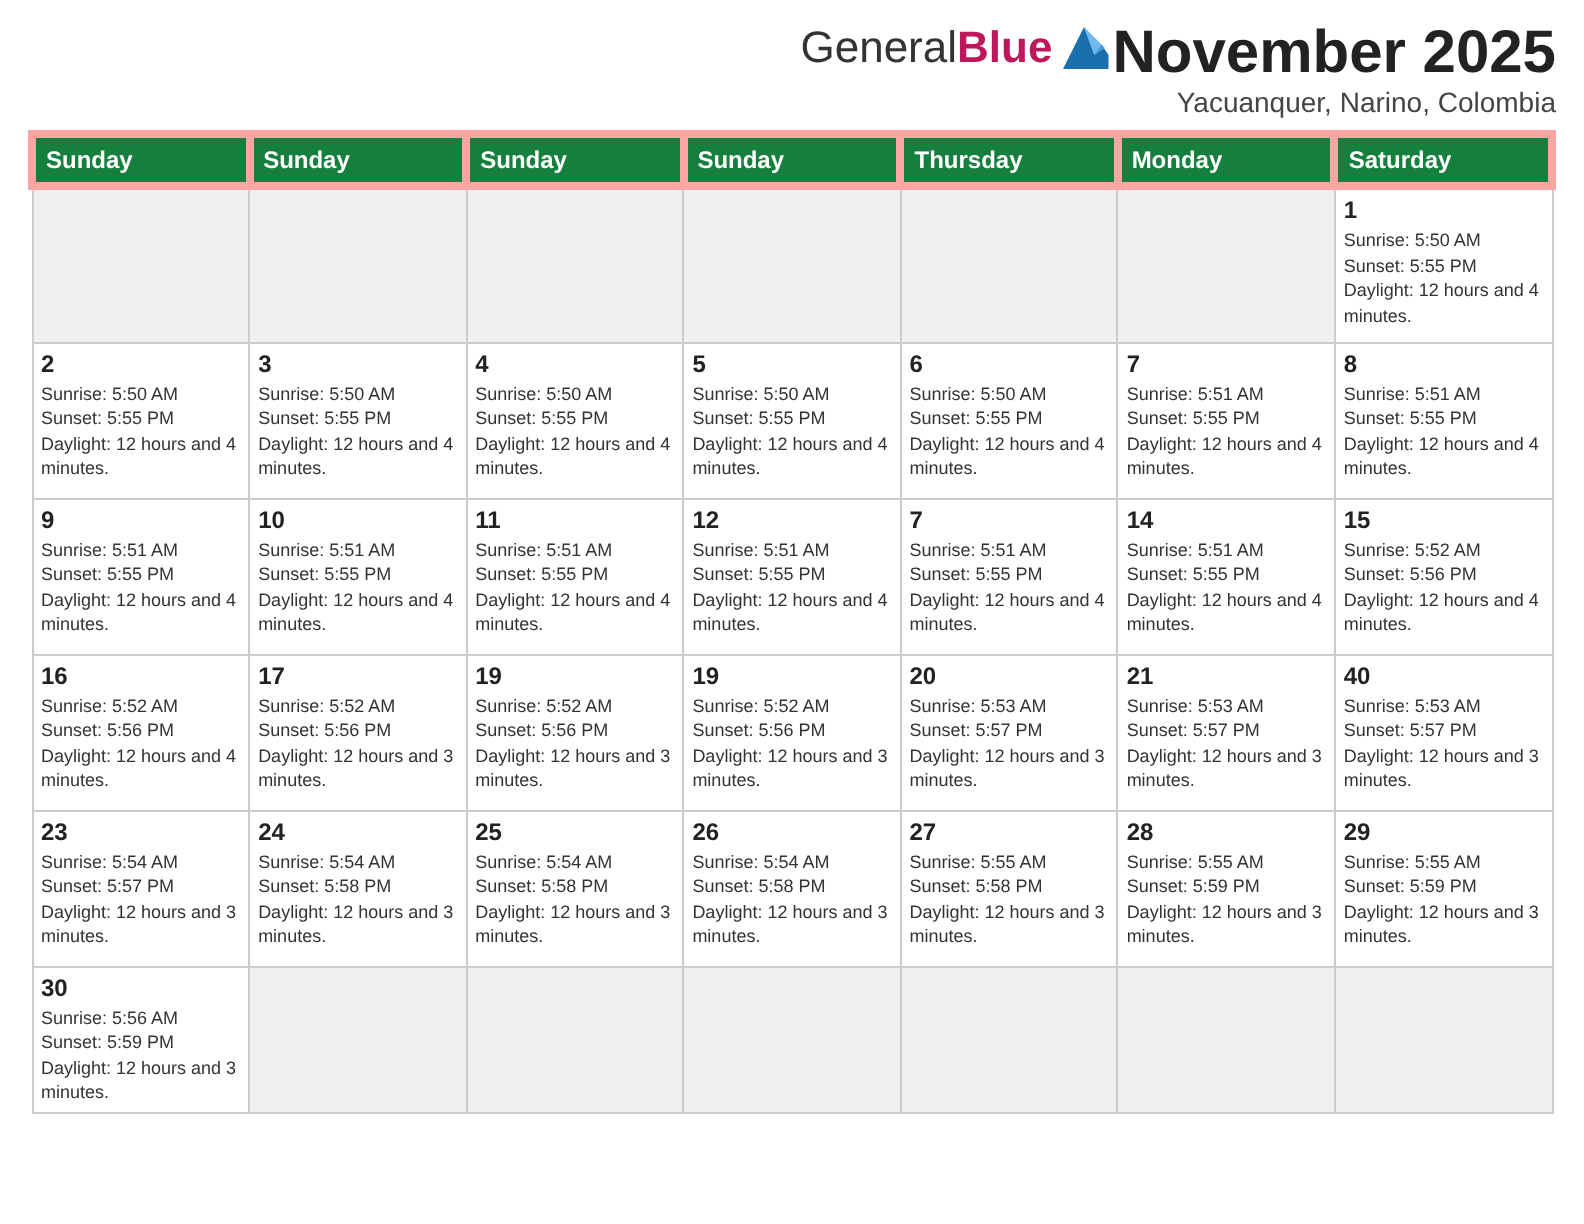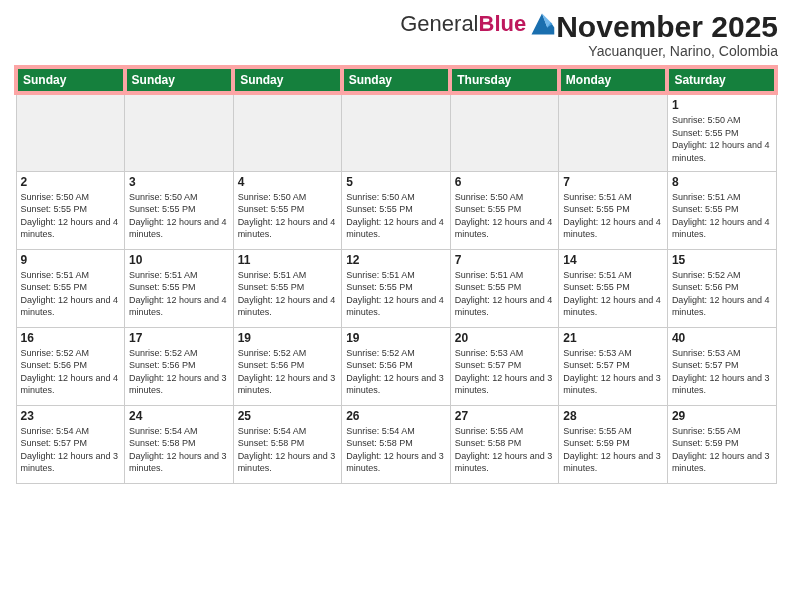--- a/index.html
+++ b/index.html
@@ -268,15 +268,27 @@
         <td>
           <span class="day-number">28</span>
           <span class="day-info" id="info-d28">Sunrise: 5:55 AM<br>Sunset: 5:59 PM<br>Daylight: 12 hours and 3 minutes.</span>
         </td>
         <td>
           <span class="day-number">29</span>
           <span class="day-info" id="info-d29">Sunrise: 5:55 AM<br>Sunset: 5:59 PM<br>Daylight: 12 hours and 3 minutes.</span>
         </td>
       </tr>
 
+      <tr class="last-row">
+        <td>
+          <span class="day-number">30</span>
+          <span class="day-info" id="info-d30">Sunrise: 5:56 AM<br>Sunset: 5:59 PM<br>Daylight: 12 hours and 3 minutes.</span>
+        </td>
+        <td class="empty"></td>
+        <td class="empty"></td>
+        <td class="empty"></td>
+        <td class="empty"></td>
+        <td class="empty"></td>
+        <td class="empty"></td>
+      </tr>
     </tbody>
   </table>
 </div>
 
 </body></html>

